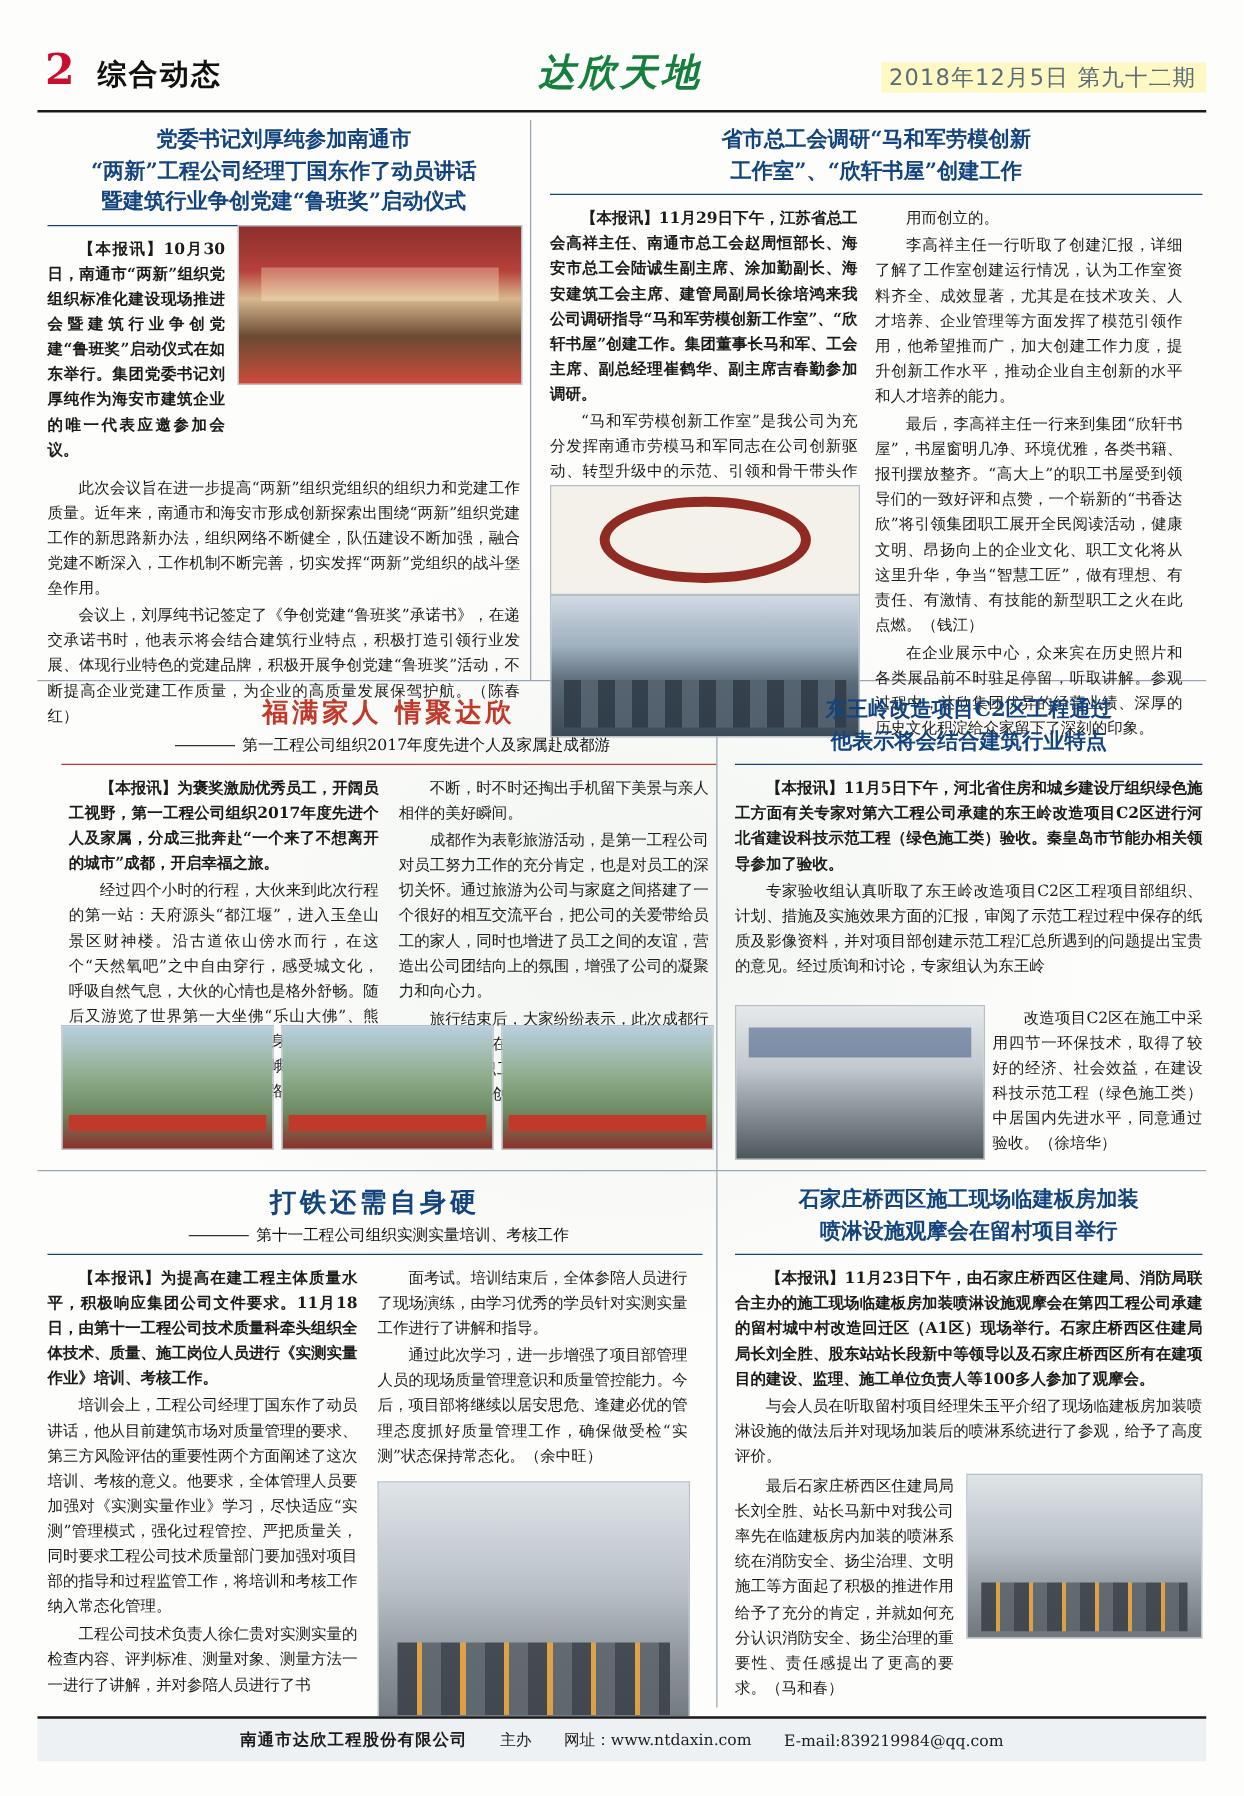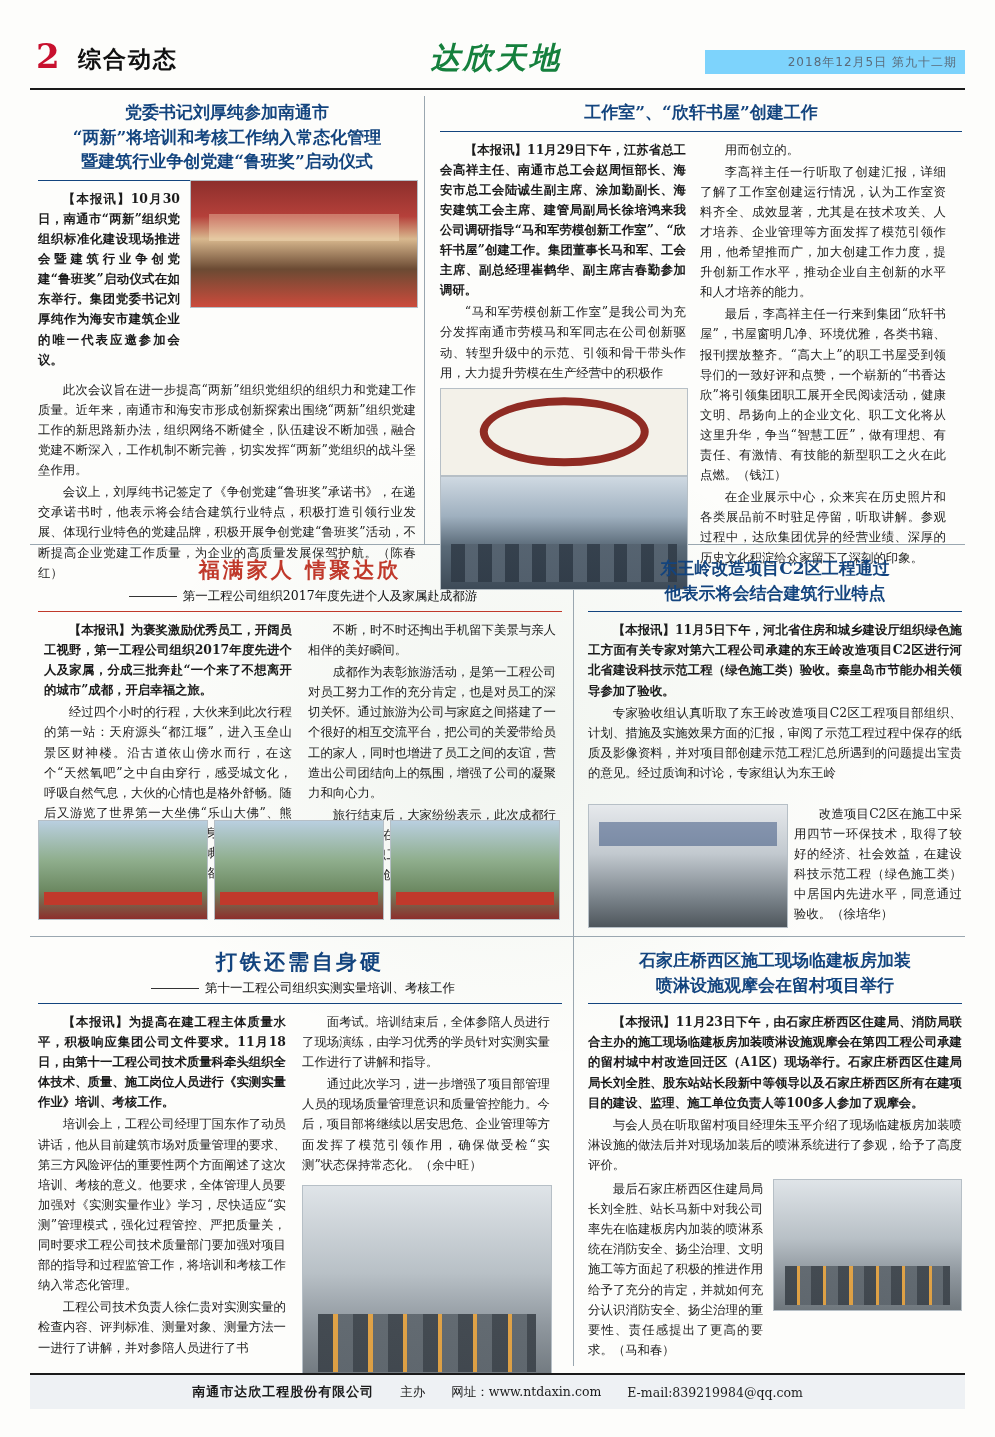--- a/index.html
+++ b/index.html
@@ -31,21 +31,21 @@
     font-family:"DejaVu Serif","Liberation Serif",serif;
   }
   .paper-logo{
     position:absolute;left:400px;top:-2px;
     font-size:30px;font-weight:bold;color:#15803d;letter-spacing:3px;
     font-family:"DejaVu Serif","Liberation Serif",serif;
     font-style:italic;
   }
   .issue-bar{
     position:absolute;right:0px;top:10px;width:260px;height:24px;
-    background:#7dd3fc;color:#5a6b7a;font-size:12px;
+    background:#fef9c3;color:#5a6b7a;font-size:18px;
     display:flex;align-items:center;justify-content:flex-end;
     padding-right:8px;box-sizing:border-box;letter-spacing:1px;
   }
   
   .col{position:absolute;box-sizing:border-box;}
   .vline{position:absolute;background:#9aa7b0;width:1px;}
   .hline{position:absolute;background:#9aa7b0;height:1px;}
 
   .headline{
     text-align:center;font-weight:bold;color:#13447e;
@@ -123,38 +123,39 @@
 
   <div class="vline" style="left:424px;top:96px;height:448px;"></div>
   <div class="hline" style="left:30px;top:544px;width:935px;"></div>
   <div class="vline" style="left:573px;top:544px;height:392px;"></div>
   <div class="hline" style="left:30px;top:936px;width:543px;"></div>
   <div class="hline" style="left:573px;top:936px;width:392px;"></div>
   <div class="vline" style="left:573px;top:936px;height:430px;"></div>
 
   <div class="col" style="left:38px;top:100px;width:378px;">
     <div class="headline h1">党委书记刘厚纯参加南通市</div>
-    <div class="headline h1">“两新”将培训和考核工作纳入常态化管理</div>
+    <div class="headline h1">“两新”工程公司经理丁国东作了动员讲话</div>
     <div class="headline h1">暨建筑行业争创党建“鲁班奖”启动仪式</div>
     <div style="border-bottom:1px solid #13447e;margin:6px 0 8px 0;"></div>
 
     <div class="photo ph-meeting" style="position:absolute;left:152px;top:80px;width:226px;height:126px;">
         <div class="ph-inner"></div>
       </div>
 
     <div class="body" style="width:142px;float:left;">
       <p class="lead">【本报讯】10月30日，南通市“两新”组织党组织标准化建设现场推进会暨建筑行业争创党建“鲁班奖”启动仪式在如东举行。集团党委书记刘厚纯作为海安市建筑企业的唯一代表应邀参加会议。</p>
     </div>
     <div class="body" style="clear:both;padding-top:8px;">
       <p>此次会议旨在进一步提高“两新”组织党组织的组织力和党建工作质量。近年来，南通市和海安市形成创新探索出围绕“两新”组织党建工作的新思路新办法，组织网络不断健全，队伍建设不断加强，融合党建不断深入，工作机制不断完善，切实发挥“两新”党组织的战斗堡垒作用。</p>
       <p>会议上，刘厚纯书记签定了《争创党建“鲁班奖”承诺书》，在递交承诺书时，他表示将会结合建筑行业特点，积极打造引领行业发展、体现行业特色的党建品牌，积极开展争创党建“鲁班奖”活动，不断提高企业党建工作质量，为企业的高质量发展保驾护航。（陈春红）</p>
     </div>
   </div>
 
   <div class="col" style="left:440px;top:100px;width:522px;">
+    <div class="headline h2">省市总工会调研“马和军劳模创新</div>
     <div class="headline h2">工作室”、“欣轩书屋”创建工作</div>
     <div style="border-bottom:1px solid #13447e;margin:6px 0 8px 0;"></div>
 
     <div style="display:flex;gap:14px;">
       <div class="body" style="width:246px;">
         <p class="lead">【本报讯】11月29日下午，江苏省总工会高祥主任、南通市总工会赵周恒部长、海安市总工会陆诚生副主席、涂加勤副长、海安建筑工会主席、建管局副局长徐培鸿来我公司调研指导“马和军劳模创新工作室”、“欣轩书屋”创建工作。集团董事长马和军、工会主席、副总经理崔鹤华、副主席吉春勤参加调研。</p>
         <p>“马和军劳模创新工作室”是我公司为充分发挥南通市劳模马和军同志在公司创新驱动、转型升级中的示范、引领和骨干带头作用，大力提升劳模在生产经营中的积极作</p>
       </div>
       <div class="body" style="width:246px;">
         <p>用而创立的。</p>
@@ -165,21 +166,21 @@
     </div>
 
     <div class="photo ph-emblem" style="position:absolute;left:0px;top:288px;width:246px;height:86px;">
         <div class="ph-inner"></div>
       </div>
     <div class="photo ph-group" style="position:absolute;left:0px;top:376px;width:246px;height:112px;">
         <div class="ph-inner"></div>
       </div>
   </div>
 
-  <div class="col" style="left:38px;top:556px;width:524px;">
+  <div class="col" style="left:49px;top:556px;width:524px;">
     <div class="ornament-title">福满家人  情聚达欣</div>
     <div class="sub-title"><span class="rule"></span><span>第一工程公司组织2017年度先进个人及家属赴成都游</span></div>
     <div style="border-bottom:1px solid #c0392b;margin:6px 0 8px 0;"></div>
 
     <div style="display:flex;gap:16px;justify-content:center;">
       <div class="body" style="width:248px;">
         <p class="lead">【本报讯】为褒奖激励优秀员工，开阔员工视野，第一工程公司组织2017年度先进个人及家属，分成三批奔赴“一个来了不想离开的城市”成都，开启幸福之旅。</p>
         <p>经过四个小时的行程，大伙来到此次行程的第一站：天府源头“都江堰”，进入玉垒山景区财神楼。沿古道依山傍水而行，在这个“天然氧吧”之中自由穿行，感受城文化，呼吸自然气息，大伙的心情也是格外舒畅。随后又游览了世界第一大坐佛“乐山大佛”、熊猫基地、峨眉山等景点，登摄身崖，俯视川西平原的优美风光，充分感受峨眉“雄、秀、奇、险、幽”的瑰丽景色。一路上，大家热情高涨，嬉闹互动，欢声笑语</p>
       </div>
       <div class="body" style="width:248px;">
@@ -225,21 +226,21 @@
 
     <div style="display:flex;gap:16px;">
       <div class="body" style="width:248px;">
         <p class="lead">【本报讯】为提高在建工程主体质量水平，积极响应集团公司文件要求。11月18日，由第十一工程公司技术质量科牵头组织全体技术、质量、施工岗位人员进行《实测实量作业》培训、考核工作。</p>
         <p>培训会上，工程公司经理丁国东作了动员讲话，他从目前建筑市场对质量管理的要求、第三方风险评估的重要性两个方面阐述了这次培训、考核的意义。他要求，全体管理人员要加强对《实测实量作业》学习，尽快适应“实测”管理模式，强化过程管控、严把质量关，同时要求工程公司技术质量部门要加强对项目部的指导和过程监管工作，将培训和考核工作纳入常态化管理。</p>
         <p>工程公司技术负责人徐仁贵对实测实量的检查内容、评判标准、测量对象、测量方法一一进行了讲解，并对参陪人员进行了书</p>
       </div>
       <div style="width:248px;">
         <div class="body">
           <p>面考试。培训结束后，全体参陪人员进行了现场演练，由学习优秀的学员针对实测实量工作进行了讲解和指导。</p>
-          <p>通过此次学习，进一步增强了项目部管理人员的现场质量管理意识和质量管控能力。今后，项目部将继续以居安思危、企业管理等方面发挥了模范引领作用，确保做受检“实测”状态保持常态化。（余中旺）</p>
+          <p>通过此次学习，进一步增强了项目部管理人员的现场质量管理意识和质量管控能力。今后，项目部将继续以居安思危、逢建必优的管理态度抓好质量管理工作，确保做受检“实测”状态保持常态化。（余中旺）</p>
         </div>
         <div class="photo ph-site" style="width:248px;height:194px;margin-top:10px;">
             <div class="ph-inner"></div>
           </div>
       </div>
     </div>
   </div>
 
   <div class="col" style="left:588px;top:948px;width:374px;">
     <div class="headline h2">石家庄桥西区施工现场临建板房加装</div>

